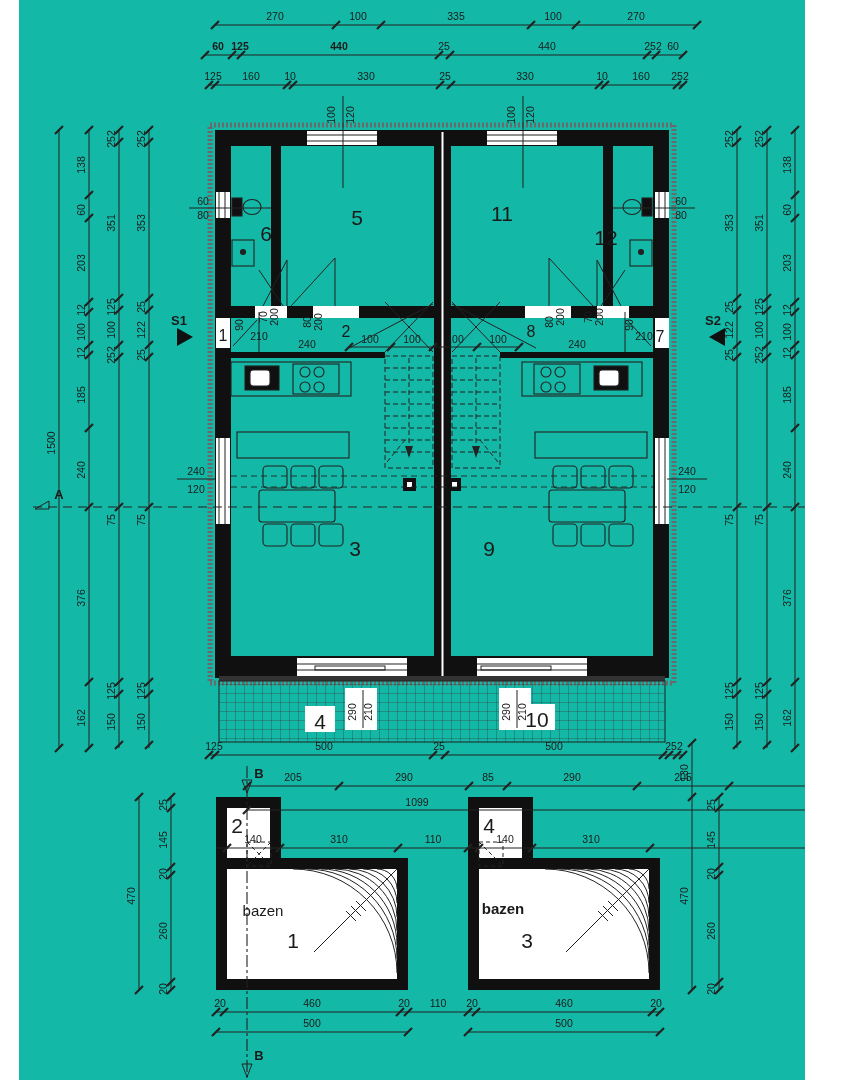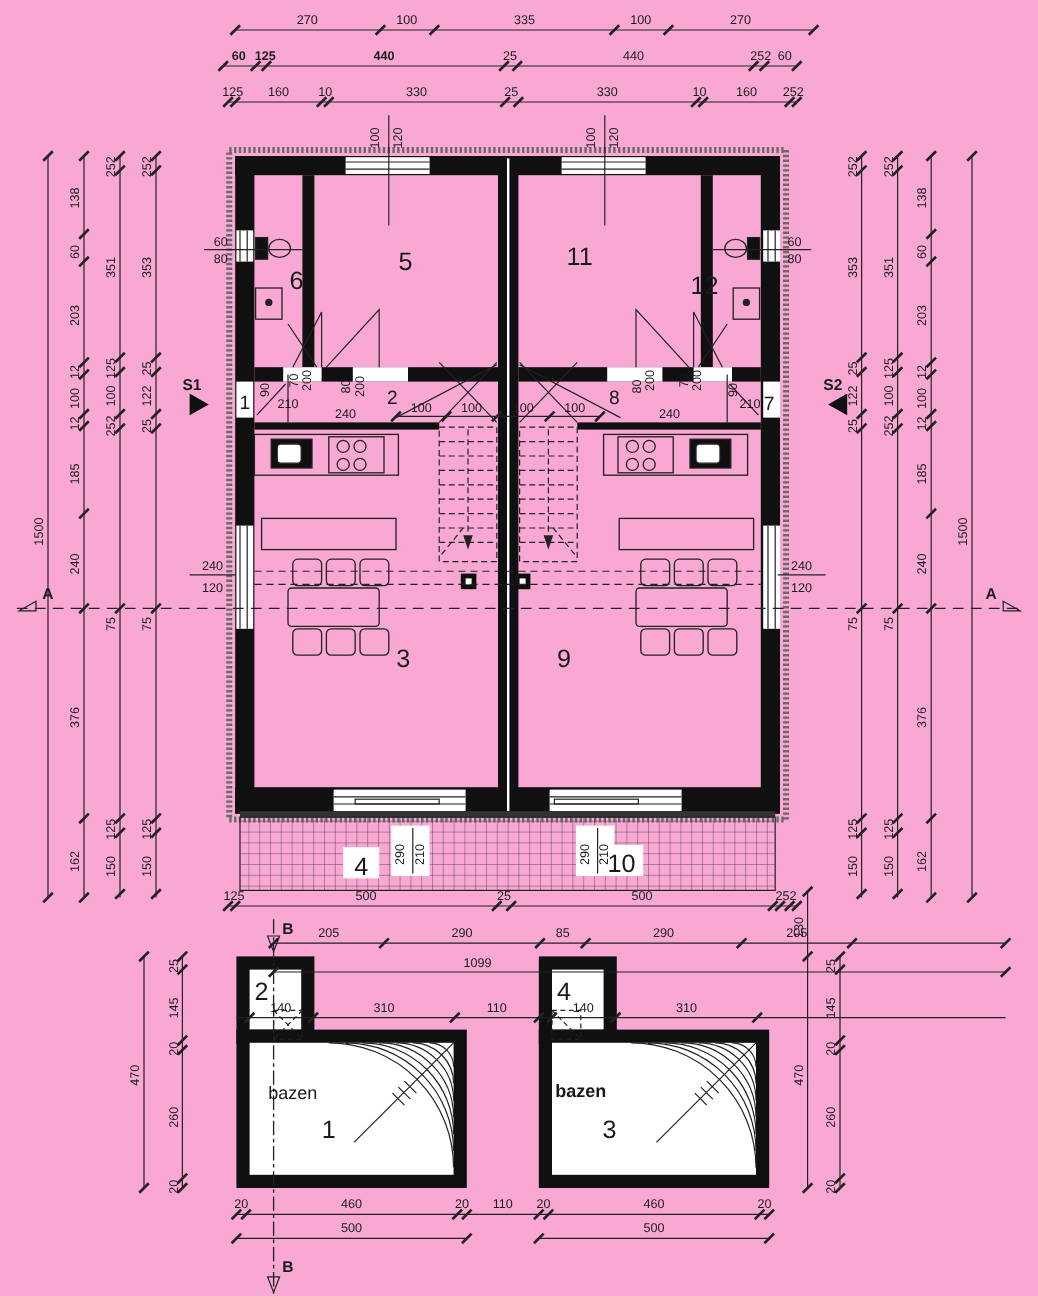--- a/index.html
+++ b/index.html
@@ -1,16 +1,16 @@
 <!DOCTYPE html>
 <html><head>
 <meta charset="utf-8">
 <style>
   html,body{margin:0;padding:0;background:#fff;}
-  #stage{width:865px;height:1080px;position:relative;background:#f9a8d4;overflow:hidden;}
+  #stage{width:786px;height:1080px;position:relative;background:#14b8a6;overflow:hidden;margin-left:19px;}
   svg{position:absolute;left:0;top:0;}
   text{font-family:"Liberation Sans","DejaVu Sans",sans-serif;fill:#1a1a1a;}
   .dim{font-size:10.5px;}
   .room{font-size:21px;}
   .hall{font-size:16px;}
   .sect{font-size:13px;font-weight:bold;}
   .bazen{font-size:15px;}
   .bazenb{font-size:15px;font-weight:bold;}
 </style>
 </head>

